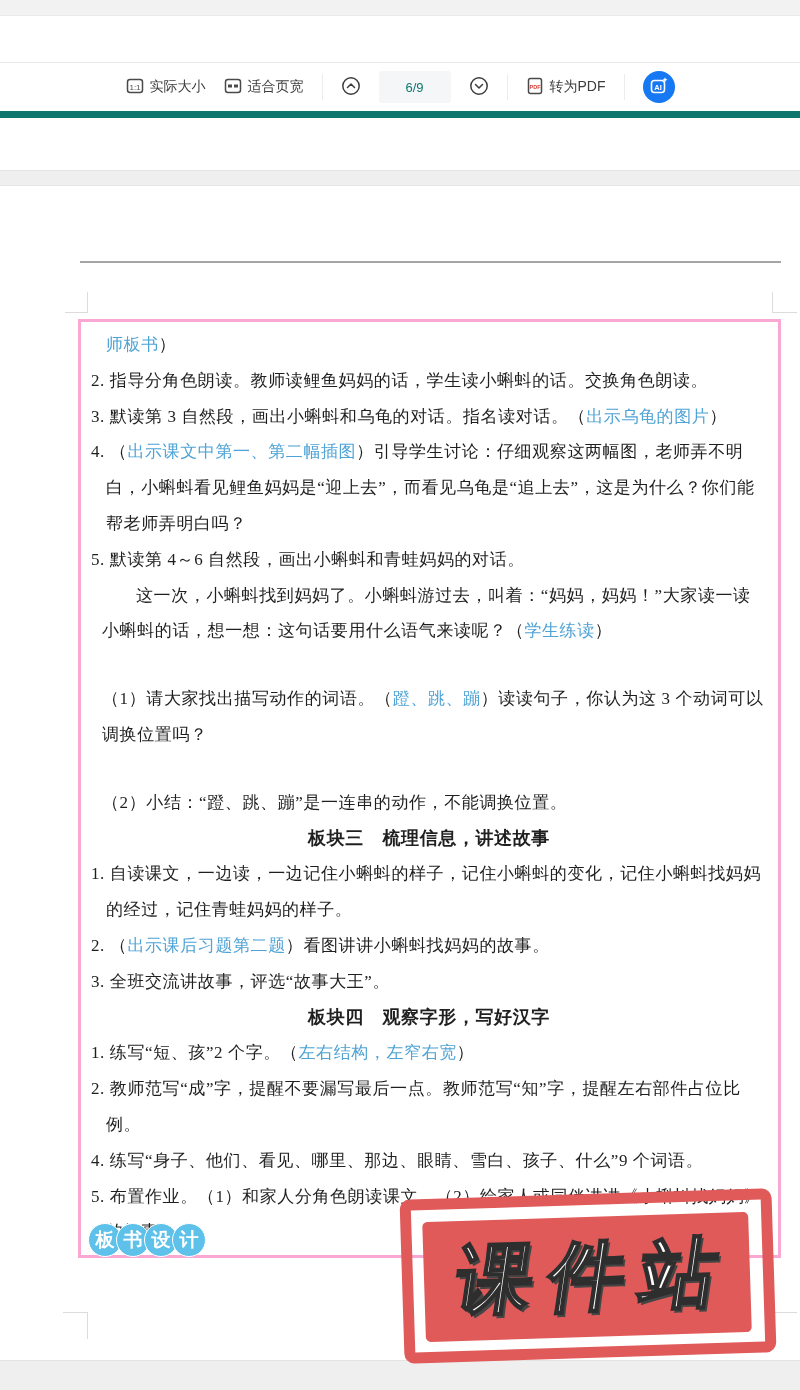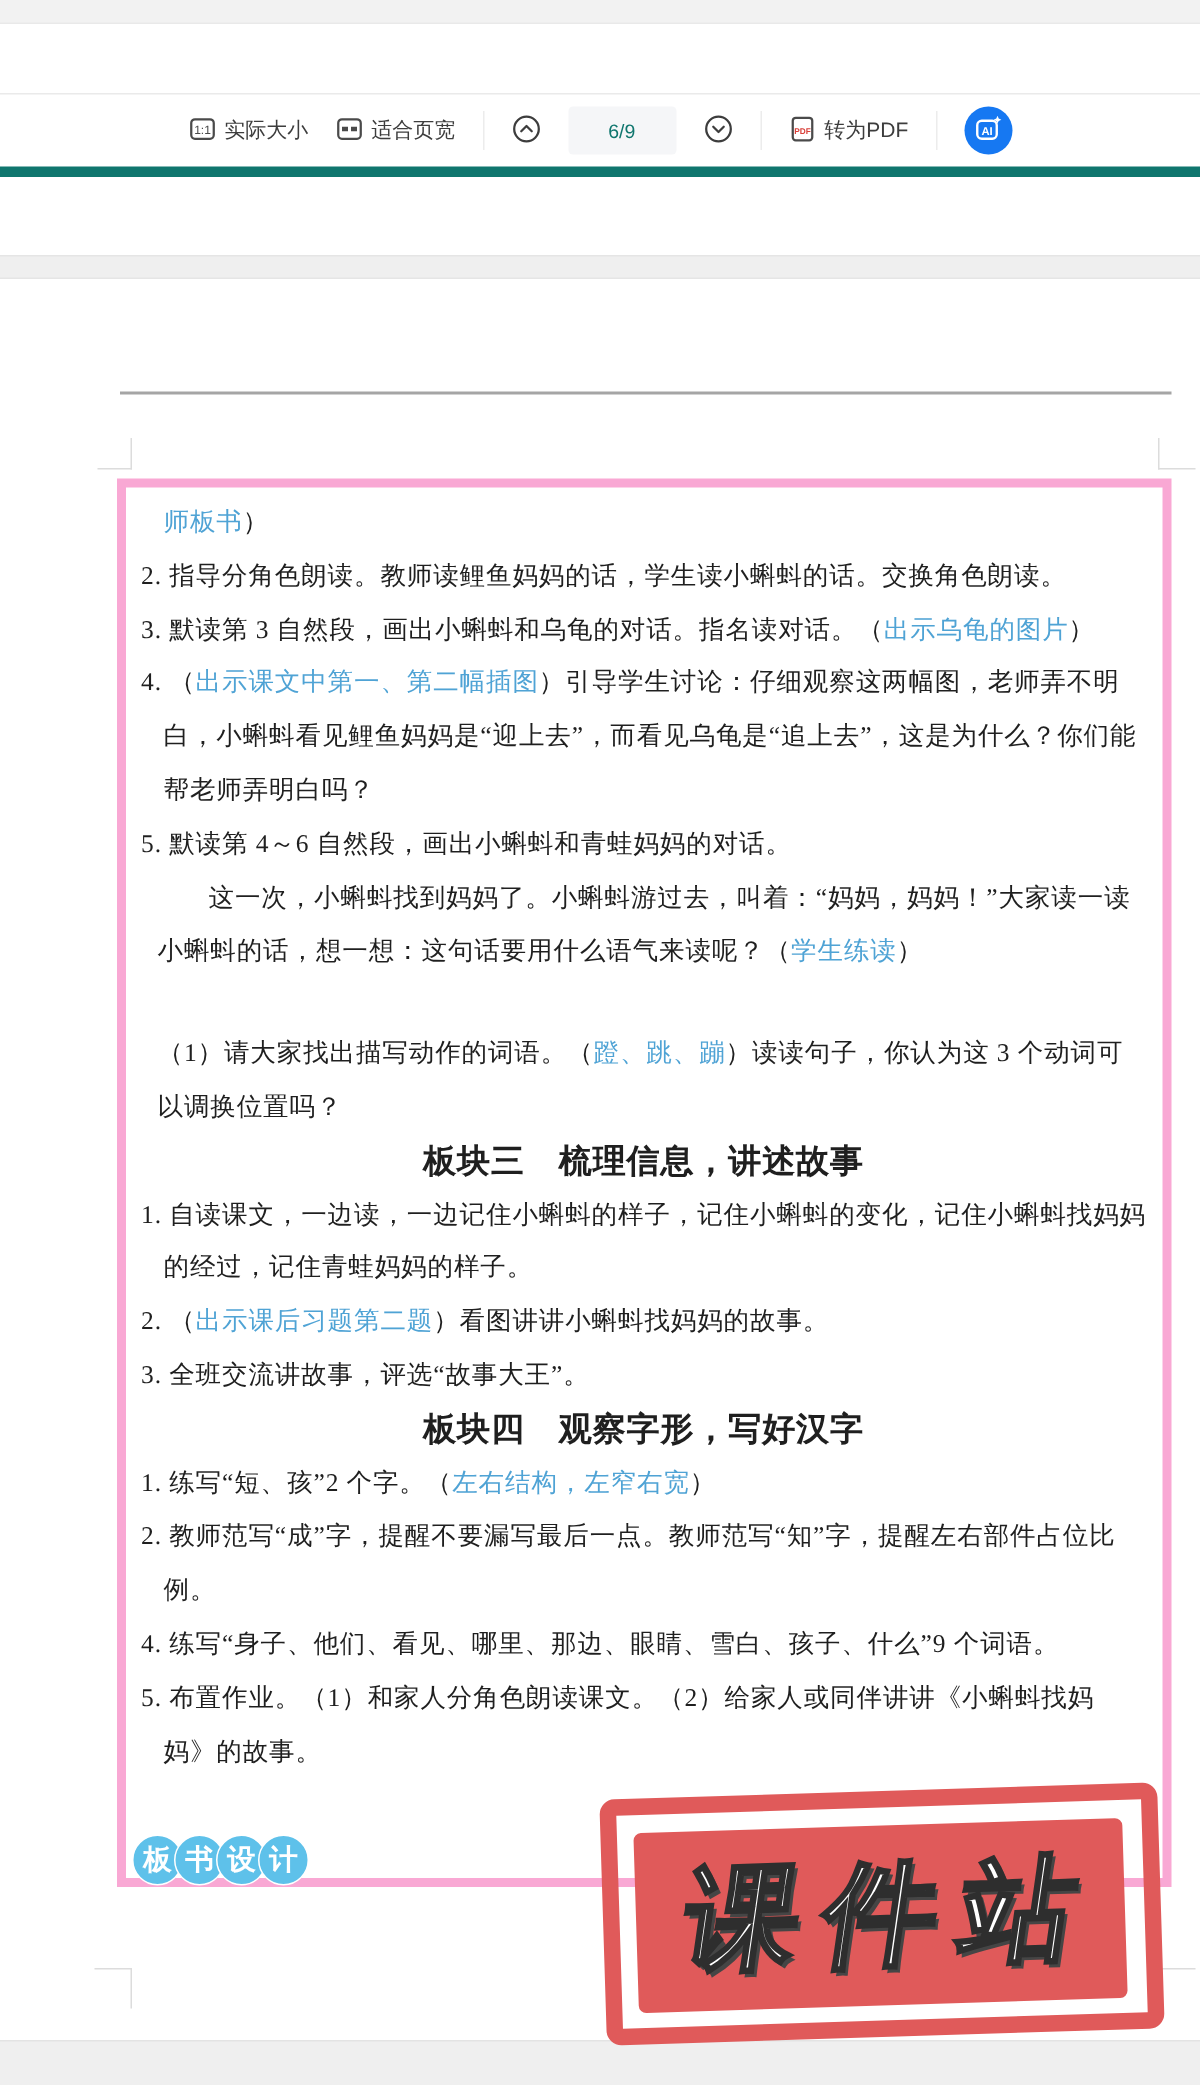--- a/index.html
+++ b/index.html
@@ -31,32 +31,32 @@
     background:#efefef;border-top:1px solid #e3e3e3;}
   .header-rule{position:absolute;left:80px;top:261px;width:701px;height:2px;background:#a5a5a5;}
   
   .mark{position:absolute;}
   .mark-tl{left:65px;top:292px;width:22px;height:20px;border-right:1px solid #dcdcdc;border-bottom:1px solid #dcdcdc;}
   .mark-tr{left:772px;top:292px;width:24px;height:20px;border-left:1px solid #dcdcdc;border-bottom:1px solid #dcdcdc;}
   .mark-bl{left:63px;top:1312px;width:24px;height:26px;border-right:1px solid #dcdcdc;border-top:1px solid #dcdcdc;}
   .mark-br{left:772px;top:1312px;width:24px;height:26px;border-left:1px solid #dcdcdc;border-top:1px solid #dcdcdc;}
   
   .content-box{position:absolute;left:78px;top:319px;width:703px;height:939px;
-    box-sizing:border-box;border:6px solid #f9a8d4;
+    box-sizing:border-box;border:3px solid #f9a8d4;
     padding:5px 11px 0 10px;
     font-family:"Liberation Serif","DejaVu Serif",serif;
     font-size:17px;line-height:35.8px;color:#1f1f1f;letter-spacing:0.6px;}
   .ln{white-space:normal;}
   .ln .blue{color:#4fa3d5;}
   .item{padding-left:15px;text-indent:-15px;}
   .cont{padding-left:15px;}
   .sub{padding-left:11px;margin-top:32px;}
   .para{padding-left:11px;text-indent:34px;}
   .heading{text-align:center;font-weight:bold;
-    font-family:"Liberation Sans","DejaVu Sans",sans-serif;font-size:22px;}
+    font-family:"Liberation Sans","DejaVu Sans",sans-serif;font-size:18px;}
   
   .badges{position:absolute;left:88px;top:1223px;display:flex;z-index:3;}
   .badge{width:32px;height:32px;border-radius:50%;background:#5ec1ea;
     border:1px solid #fff;margin-right:-6px;
     display:flex;align-items:center;justify-content:center;
     color:#ffffff;font-weight:bold;font-size:19px;
     font-family:"Liberation Sans","DejaVu Sans",sans-serif;}
   
   .stamp{position:absolute;left:402px;top:1194px;width:372px;height:164px;
     transform:rotate(-1.8deg);z-index:5;}
@@ -149,20 +149,21 @@
 
 <div class="content-box">
   <div>
       <div class="ln cont"><span class="blue">师板书</span><span>）</span></div>
       <div class="ln item"><span>2. 指导分角色朗读。教师读鲤鱼妈妈的话，学生读小蝌蚪的话。交换角色朗读。</span></div>
       <div class="ln item"><span>3. 默读第 3 自然段，画出小蝌蚪和乌龟的对话。指名读对话。（</span><span class="blue">出示乌龟的图片</span><span>）</span></div>
       <div class="ln item"><span>4. （</span><span class="blue">出示课文中第一、第二幅插图</span><span>）引导学生讨论：仔细观察这两幅图，老师弄不明白，小蝌蚪看见鲤鱼妈妈是“迎上去”，而看见乌龟是“追上去”，这是为什么？你们能帮老师弄明白吗？</span></div>
       <div class="ln item"><span>5. 默读第 4～6 自然段，画出小蝌蚪和青蛙妈妈的对话。</span></div>
       <div class="ln para"><span>这一次，小蝌蚪找到妈妈了。小蝌蚪游过去，叫着：“妈妈，妈妈！”大家读一读小蝌蚪的话，想一想：这句话要用什么语气来读呢？（</span><span class="blue">学生练读</span><span>）</span></div>
       <div class="ln sub"><span>（1）请大家找出描写动作的词语。（</span><span class="blue">蹬、跳、蹦</span><span>）读读句子，你认为这 3 个动词可以调换位置吗？</span></div>
+      <div class="ln sub"><span>（2）小结：“蹬、跳、蹦”是一连串的动作，不能调换位置。</span></div>
       <div class="ln heading"><span>板块三　梳理信息，讲述故事</span></div>
       <div class="ln item"><span>1. 自读课文，一边读，一边记住小蝌蚪的样子，记住小蝌蚪的变化，记住小蝌蚪找妈妈的经过，记住青蛙妈妈的样子。</span></div>
       <div class="ln item"><span>2. （</span><span class="blue">出示课后习题第二题</span><span>）看图讲讲小蝌蚪找妈妈的故事。</span></div>
       <div class="ln item"><span>3. 全班交流讲故事，评选“故事大王”。</span></div>
       <div class="ln heading"><span>板块四　观察字形，写好汉字</span></div>
       <div class="ln item"><span>1. 练写“短、孩”2 个字。（</span><span class="blue">左右结构，左窄右宽</span><span>）</span></div>
       <div class="ln item"><span>2. 教师范写“成”字，提醒不要漏写最后一点。教师范写“知”字，提醒左右部件占位比例。</span></div>
       <div class="ln item"><span>4. 练写“身子、他们、看见、哪里、那边、眼睛、雪白、孩子、什么”9 个词语。</span></div>
       <div class="ln item"><span>5. 布置作业。（1）和家人分角色朗读课文。（2）给家人或同伴讲讲《小蝌蚪找妈妈》的故事。</span></div>
     </div>

